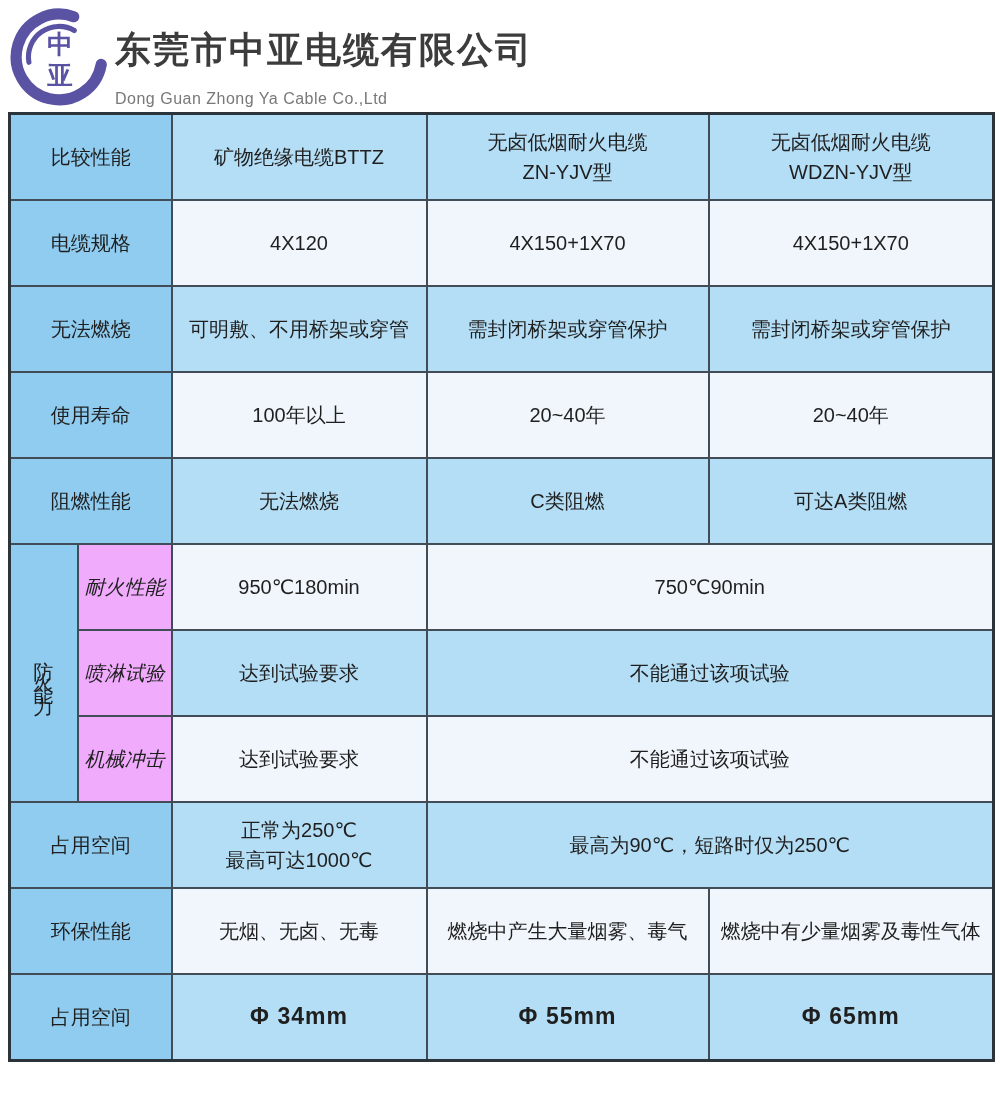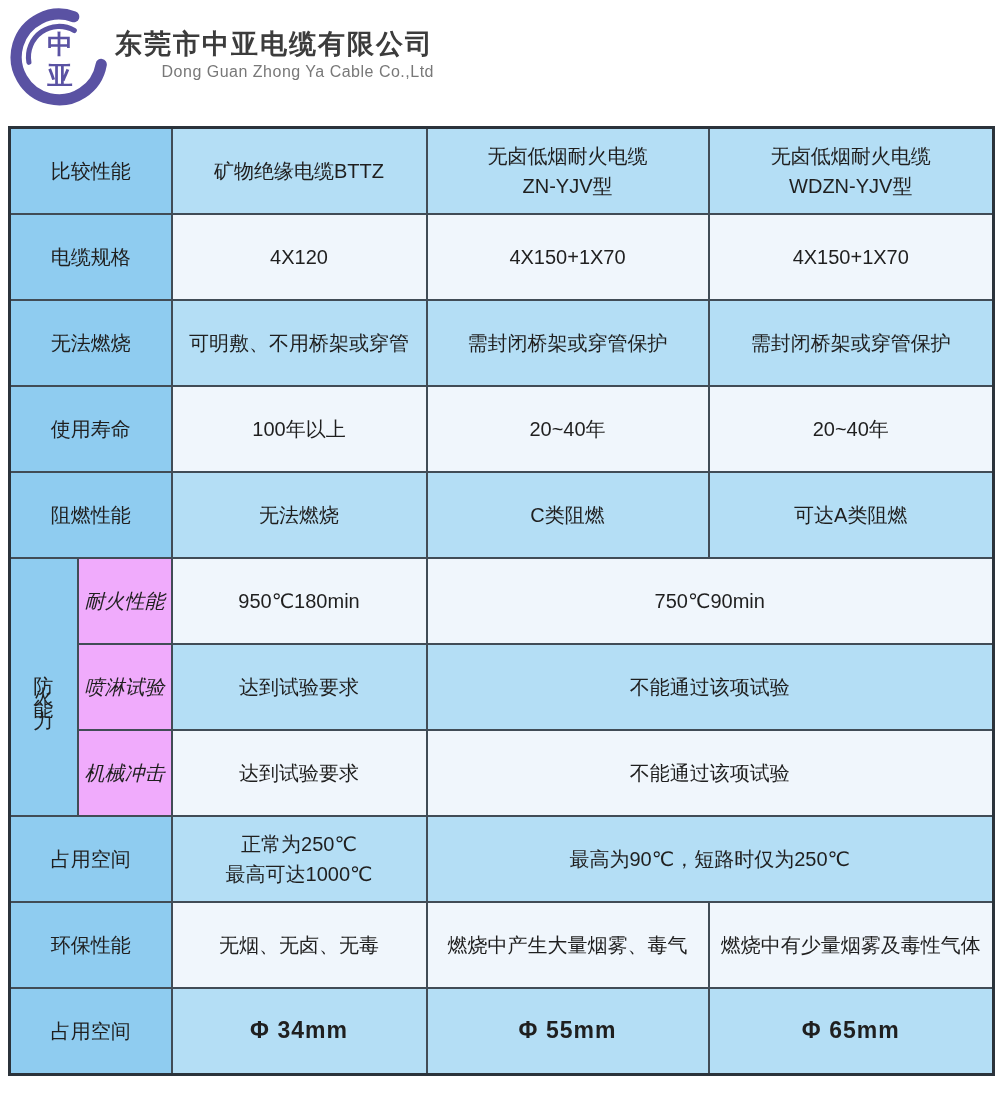--- a/index.html
+++ b/index.html
@@ -5,24 +5,24 @@
   html,body{margin:0;padding:0;}
   body{
     width:1000px;height:1102px;background:#ffffff;
     font-family:"Liberation Sans","DejaVu Sans",sans-serif;
     position:relative;overflow:hidden;color:#222;
   }
   
   .hdr{position:absolute;top:0;left:0;width:1000px;height:118px;background:#fff;}
   .logo{position:absolute;top:6px;left:8px;width:102px;height:102px;}
   .cotext{position:absolute;top:28px;left:115px;}
-  .co-cn{font-size:27px;font-weight:bold;color:#3c3c3c;letter-spacing:2px;line-height:1.2;}
-  .co-en{font-size:16px;color:#787878;margin-top:3px;letter-spacing:0.5px;text-align:right;}
+  .co-cn{font-size:36px;font-weight:bold;color:#3c3c3c;letter-spacing:2px;line-height:1.2;}
+  .co-en{font-size:16px;color:#787878;margin-top:19px;letter-spacing:0.5px;}
   
-  .tblwrap{position:absolute;top:126px;left:8px;}
+  .tblwrap{position:absolute;top:112px;left:8px;}
   table.cmp{border-collapse:collapse;table-layout:fixed;width:984px;border:3px solid #2b333b;}
   table.cmp td{
     border:2px solid #414c56;text-align:center;vertical-align:middle;
     font-size:20px;color:#1f1f1f;padding:0 6px;line-height:1.45;
     overflow:hidden;
   }
   tr.h88 td{height:84px;}
   .lab{background:#8fccf0;}
   .med{background:#b4def5;}
   .lgt{background:#f0f6fc;margin-left:48px;}

